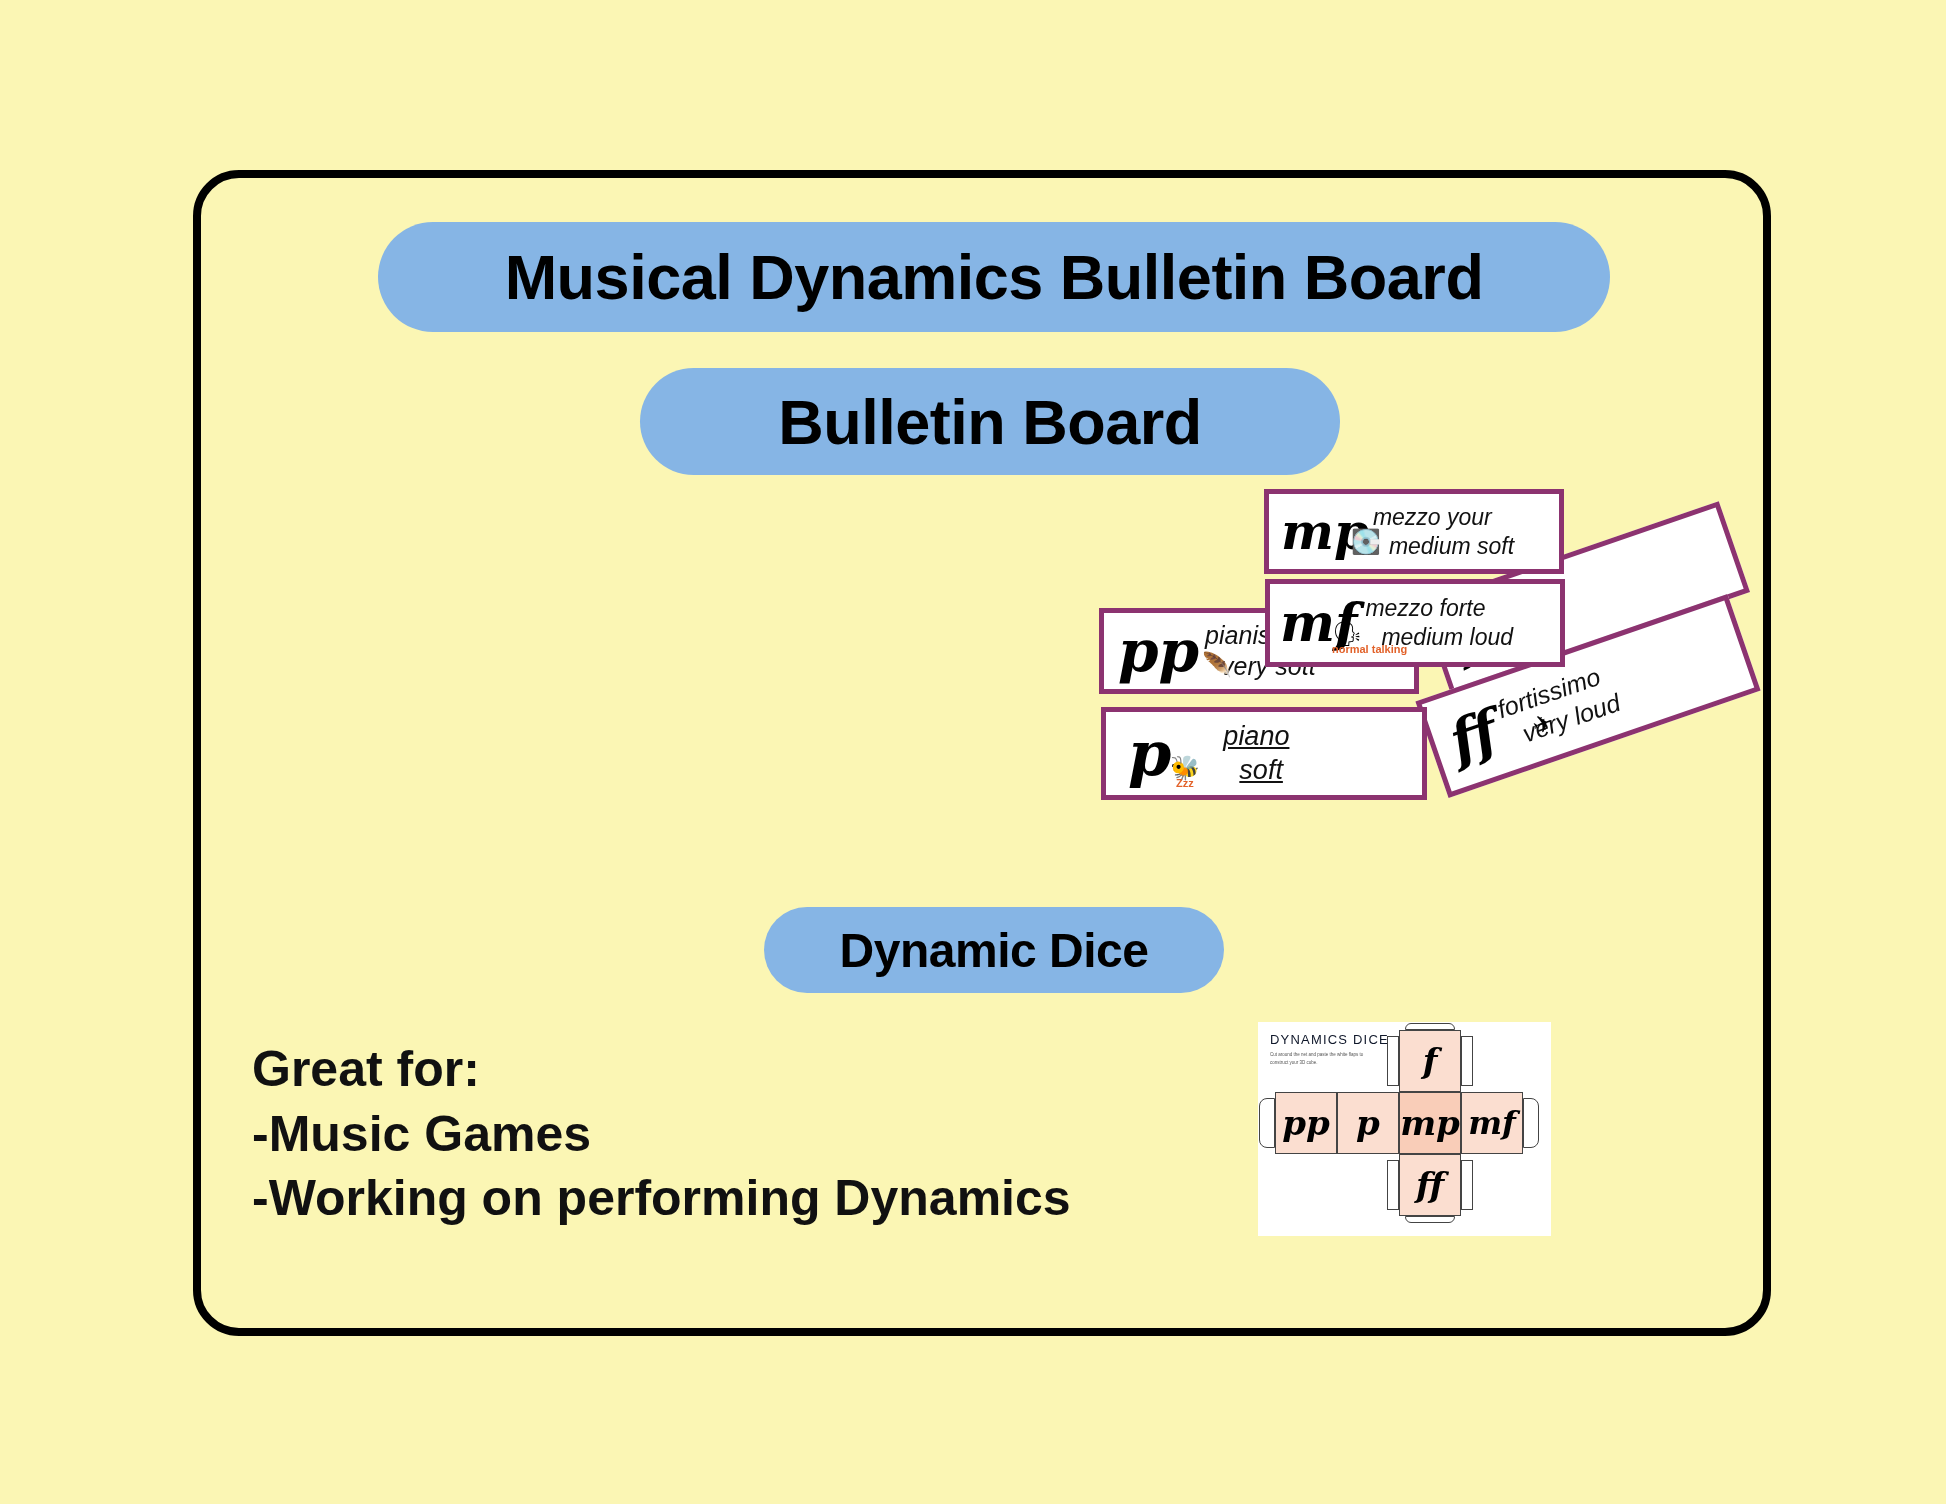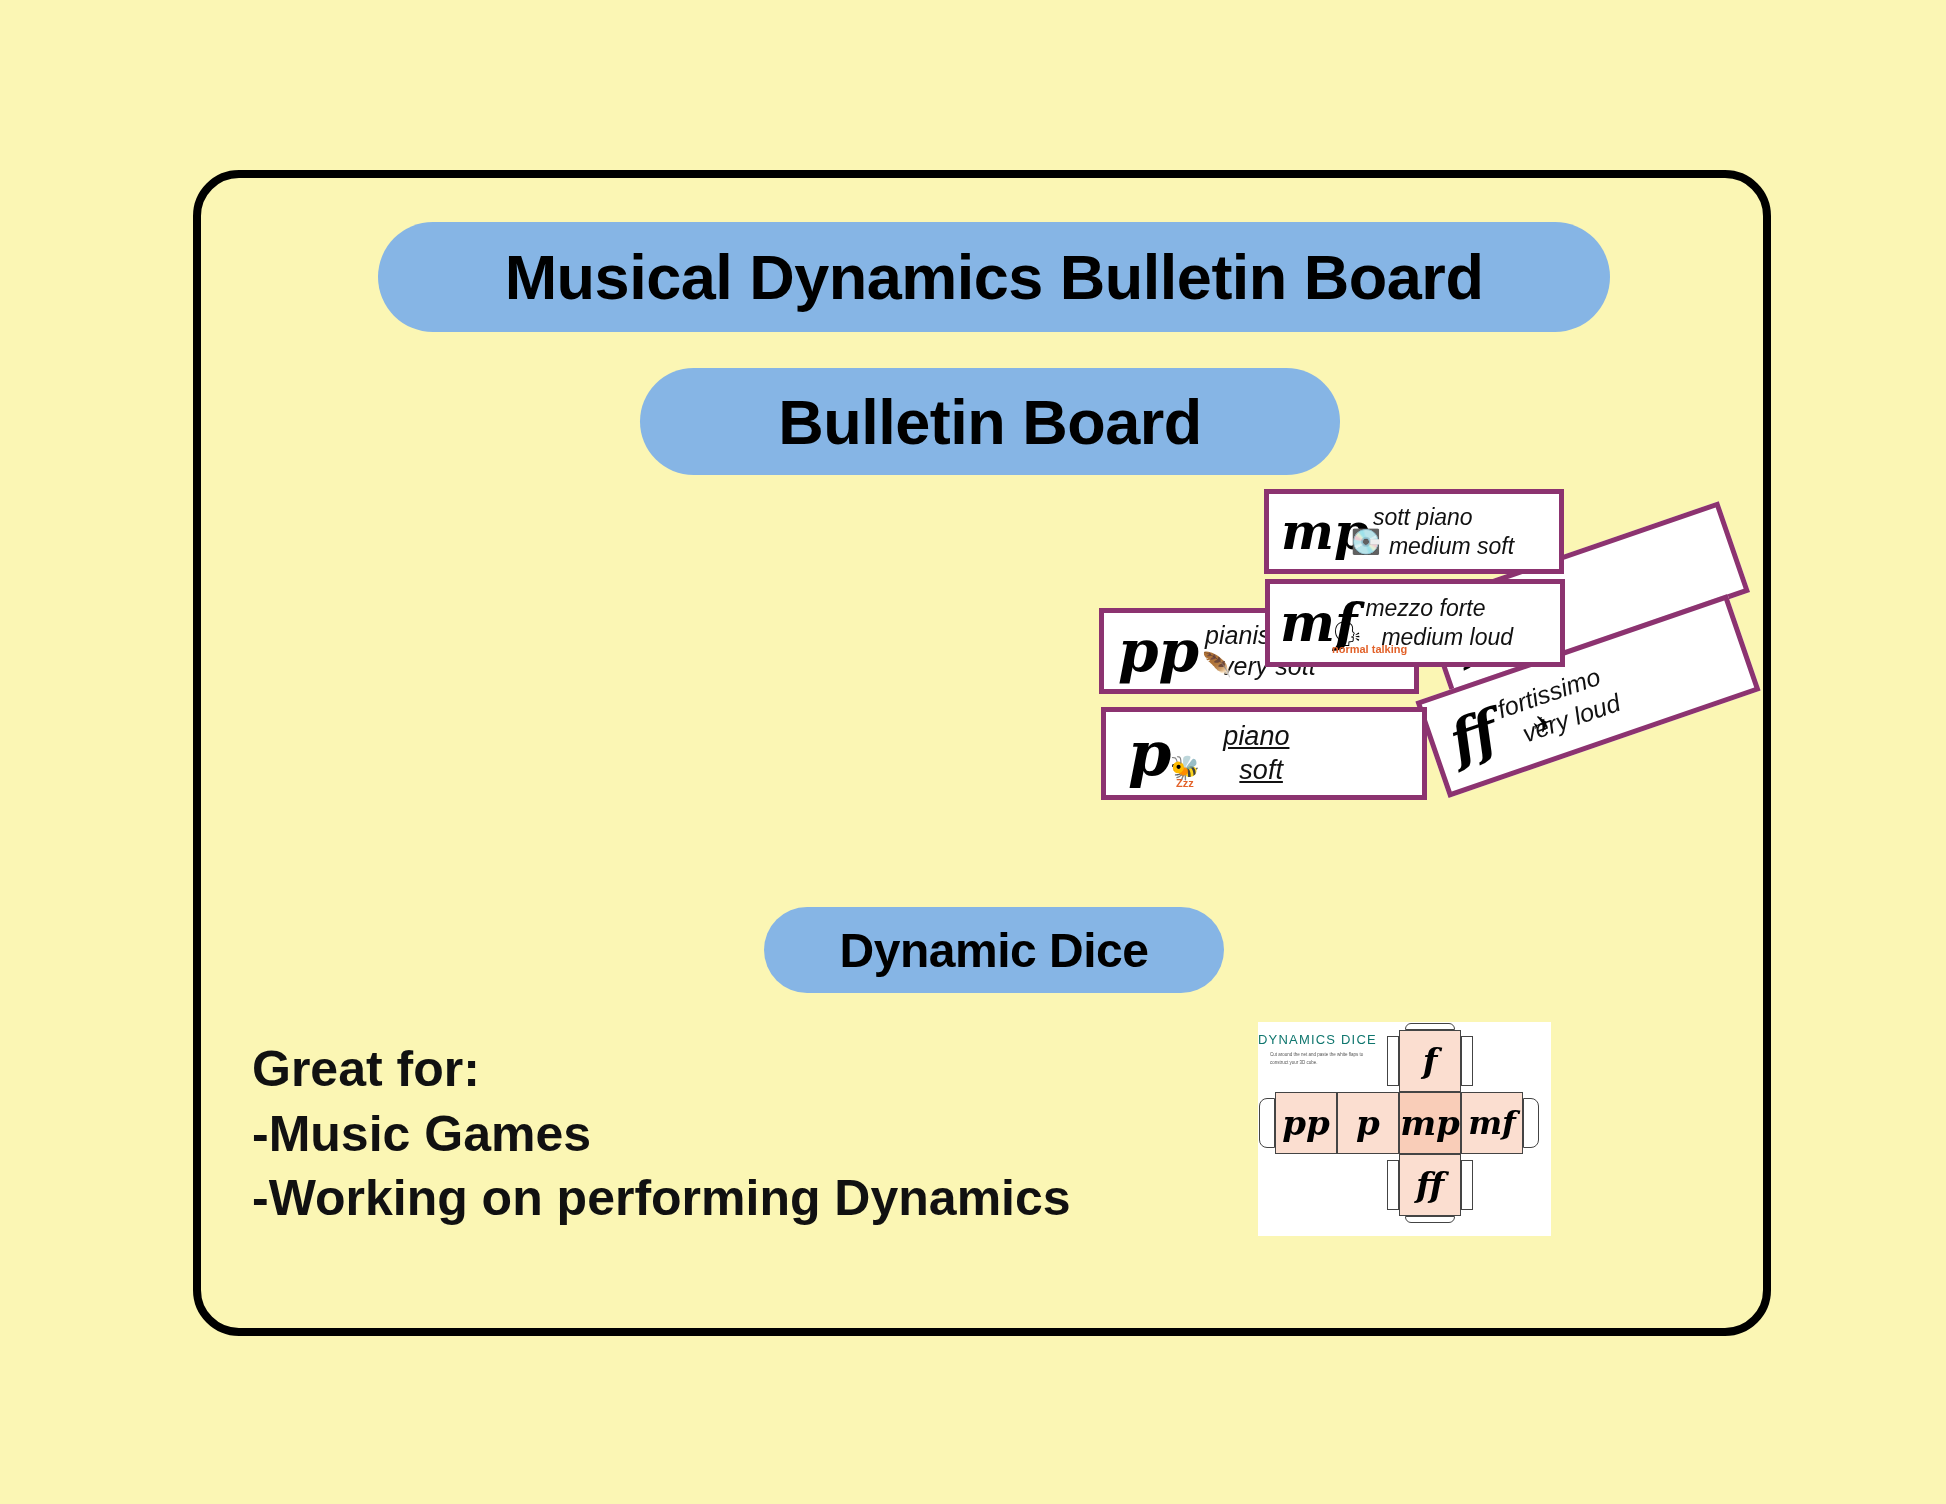--- a/index.html
+++ b/index.html
@@ -175,24 +175,24 @@
 
   
   #dice{
     position:absolute;
     left:1258px; top:1022px;
     width:293px; height:214px;
     background:#fff;
   }
   #dice-title{
     position:absolute;
-    left:0; top:10px;
+    left:12px; top:10px;
     font-size:13px;
     letter-spacing:1.2px;
-    color:#0f766e;
+    color:#0f172a;
     font-family:"Liberation Sans", sans-serif;
   }
   #dice-sub{
     position:absolute;
     left:12px; top:29px;
     width:110px;
     font-size:4.5px;
     line-height:1.8;
     color:#555;
   }
@@ -289,21 +289,21 @@
         <span class="d2">soft</span>
       </span>
     </div>
 
     <div class="card" id="card-mp">
       <span class="sym">mp</span>
       <span class="picto" id="pic-mp">
         <span>💽</span>
       </span>
       <span class="defs">
-        <span class="d1">sott piano</span>
+        <span class="d1">mezzo your</span>
         <span class="d2">medium soft</span>
       </span>
     </div>
 
     <div class="card" id="card-mf">
       <span class="sym">mf</span>
       <span class="picto" id="pic-mf">
         <span>🗣</span>
         <span class="cap">normal talking</span>
       </span>

